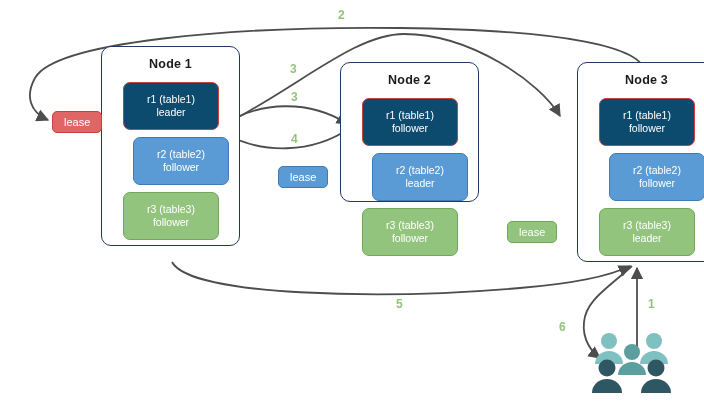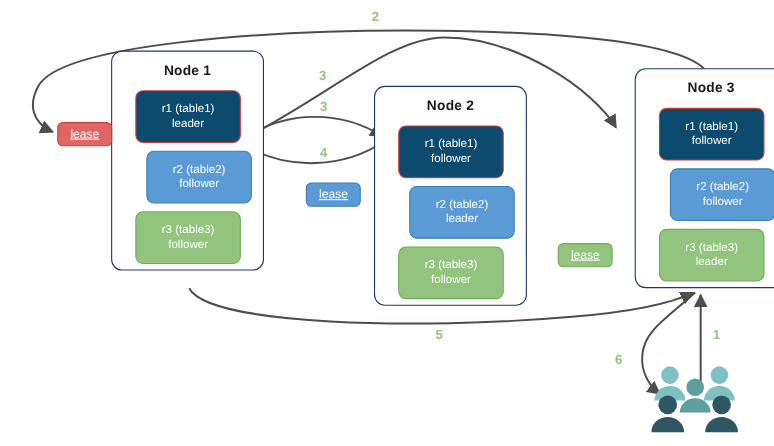--- a/index.html
+++ b/index.html
@@ -63,21 +63,20 @@
     height: 22px;
     padding: 0 11px;
     border-radius: 5px;
     box-sizing: border-box;
     display: flex;
     align-items: center;
     justify-content: center;
     color: #ffffff;
     font-size: 11px;
     white-space: nowrap;
-    text-decoration: underline;
   }
   .lease.l-red   { background: #e06666; border: 1.4px solid #cc3f3f; }
   .lease.l-blue  { background: #5b9bd5; border: 1.4px solid #3f7cb4; }
   .lease.l-green { background: #93c47d; border: 1.4px solid #71a85a; }
 
   .step-num {
     position: absolute;
     font-size: 12px;
     font-weight: bold;
     color: #93c47d;
@@ -121,21 +120,21 @@
   <div class="replica r-blue" style="top:90px;">
     <span class="ln">r2 (table2)</span>
     <span class="ln">follower</span>
   </div>
   <div class="replica r-green" style="top:145px;">
     <span class="ln">r3 (table3)</span>
     <span class="ln">follower</span>
   </div>
 </div>
 
-<div class="node-box" style="left:340px; top:78px; width:139px; height:200px;">
+<div class="node-box" style="left:340px; top:62px; width:139px; height:140px;">
   <div class="node-title">Node 2</div>
   <div class="replica r-red" style="top:35px;">
     <span class="ln">r1 (table1)</span>
     <span class="ln">follower</span>
   </div>
   <div class="replica r-blue" style="top:90px;">
     <span class="ln">r2 (table2)</span>
     <span class="ln">leader</span>
   </div>
   <div class="replica r-green" style="top:145px;">

